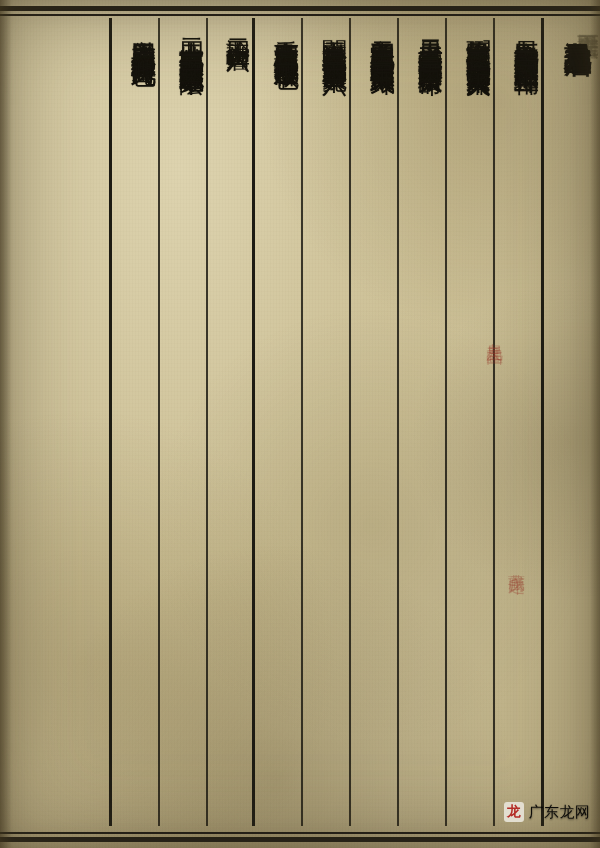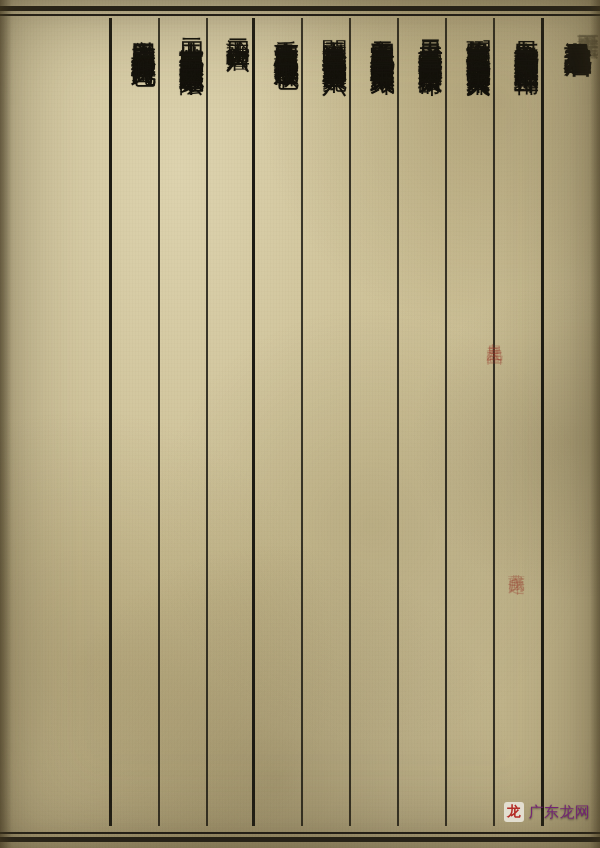--- a/index.html
+++ b/index.html
@@ -155,21 +155,21 @@
     width: 20px; height: 20px;
     border-radius: 3px;
     background: #e8e4d8;
     color: #b5231f;
     font-size: 14px;
     font-weight: bold;
     display: flex; align-items: center; justify-content: center;
     font-family: "DejaVu Sans", sans-serif;
   }
   #watermark .wm-text {
-    color: #701a75;
+    color: #000000;
     font-size: 15px;
     font-family: Liberation Mono, monospace;
     text-shadow: 0 1px 2px rgba(0,0,0,.55);
     letter-spacing: .02em;
   }
 
   
   #left-edge {
     position: absolute;
     left: 0; top: 0; bottom: 0;

